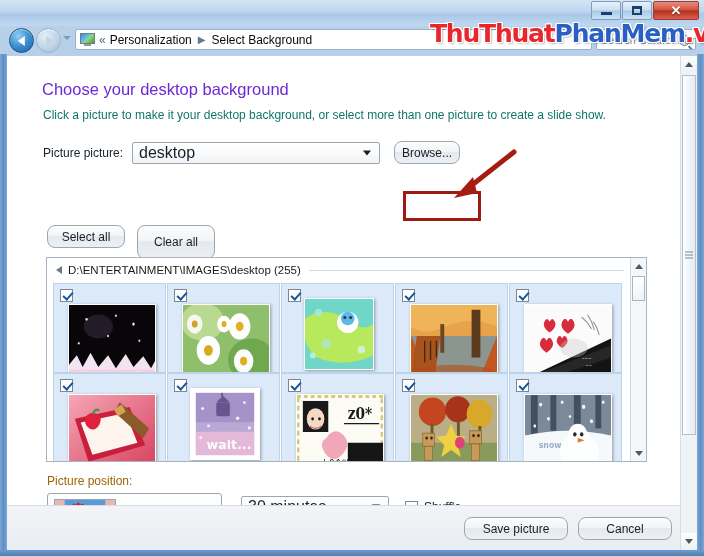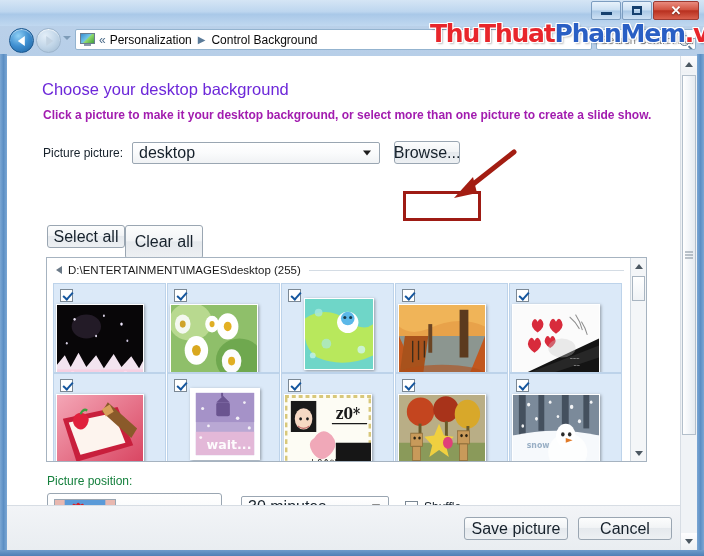--- a/index.html
+++ b/index.html
@@ -211,23 +211,22 @@
     position: absolute;
     left: 35px; top: 24px;
     font-size: 16.5px;
     color: #6d28d9;
     white-space: nowrap;
   }
   .subtext {
     position: absolute;
     left: 36px; top: 52px;
     font-size: 12px;
-    color: #a21caf;
+    color: #0f766e;
     white-space: nowrap;
-    font-weight: bold;
   }
 
   
   .row-loc {
     position: absolute; left: 36px; top: 85px;
     display: flex; align-items: center;
   }
   .label {
     font-size: 12px; color: #16212b; white-space: nowrap;
   }
@@ -247,42 +246,42 @@
     width: 0; height: 0;
     transform: translateY(-50%);
     border-left: 4px solid transparent;
     border-right: 4px solid transparent;
     border-top: 5px solid #1d1d1d;
   }
   #combo-location { width: 248px; margin-left: 9px; }
 
   .btn {
     border: 1px solid #9aa6b2;
-    border-radius: 3px;
+    border-radius: 8px;
     background: linear-gradient(180deg, #fcfdfd 0%, #f2f4f6 45%, #e5e9ed 50%, #edf0f3 100%);
-    font-size: 16px; color: #16212b;
+    font-size: 12px; color: #16212b;
     display: inline-flex; align-items: center; justify-content: center;
     box-sizing: border-box;
     white-space: nowrap;
   }
   #btn-browse {
     width: 66px; height: 23px; margin-left: 14px;
   }
   .browse-highlight {
     position: absolute;
     left: 396px; top: 135px;
     width: 78px; height: 30px;
     border: 3px solid #9e1b14;
     box-sizing: border-box;
     z-index: 30;
   }
 
   .row-sel {
     position: absolute; left: 40px; top: 169px;
-    display: flex; 
+    display: flex; gap: 12px;
   }
   #btn-select-all { width: 78px; height: 23px; }
   #btn-clear-all  { width: 78px; height: 34px; }
 
   
   .red-arrow {
     position: absolute;
     left: 443px; top: 92px;
     width: 70px; height: 52px;
     z-index: 31;
@@ -348,21 +347,21 @@
     content: "";
     position: absolute;
     left: 4px; top: 0px;
     width: 4px; height: 8px;
     border: solid #15569e;
     border-width: 0 2px 2px 0;
     transform: rotate(42deg);
   }
   .thumb-img {
     position: absolute;
-    left: 2px; top: 20px;
+    left: 14px; top: 20px;
     width: 88px; height: 76px;
     border: 1px solid #ffffff;
     box-shadow: 1px 1px 3px rgba(0,0,0,.35);
     box-sizing: border-box;
     overflow: hidden;
   }
   .thumb-img.tall {
     left: 22px; top: 14px; width: 70px; height: 72px;
   }
 
@@ -394,21 +393,21 @@
     position: absolute;
     left: 1px; top: 18px; width: 13px; height: 25px;
     background: linear-gradient(180deg, #ffffff 0%, #f0f3f6 100%);
     border: 1px solid #a9b5c1;
     box-sizing: border-box;
   }
 
   
   .lbl-picpos {
     position: absolute; left: 40px; top: 418px;
-    font-size: 12px; color: #15803d;
+    font-size: 12px; color: #a16207;
   }
   .combo-picpos {
     position: absolute; left: 40px; top: 437px;
     width: 175px; height: 48px;
     border: 1px solid #9aa6b2; border-radius: 3px;
     background: linear-gradient(180deg, #ffffff 0%, #f7f9fa 55%, #eceff2 100%);
     box-sizing: border-box;
   }
   .picpos-thumb {
     position: absolute; left: 6px; top: 5px;
@@ -543,21 +542,21 @@
     <div class="nav-chevron"></div>
 
     <div class="addressbar">
       <div class="addr-icon">
         <div class="mon"></div>
           <div class="base"></div>
       </div>
       <span class="crumb-dd">«</span>
       <span class="crumb">Personalization</span>
       <span class="crumb-sep">▶</span>
-      <span class="crumb">Control Background</span>
+      <span class="crumb">Select Background</span>
     </div>
 
     <div class="searchbox">
       <span class="sph">Search Control Panel</span>
       <div class="search-glass"></div>
     </div>
   </div>
 
   <div class="watermark">
     <span class="wm-red">ThuThuat</span><span class="wm-blue">PhanMem</span><span class="wm-red">.vn</span>

